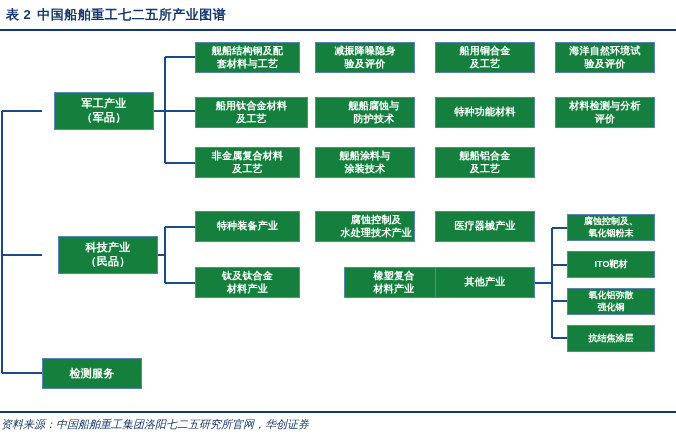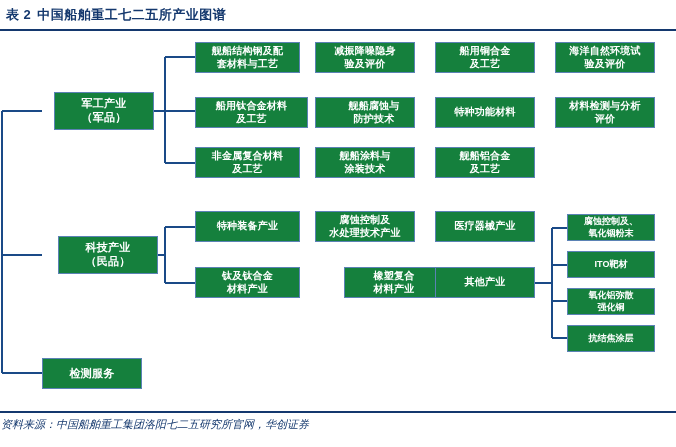--- a/index.html
+++ b/index.html
@@ -176,21 +176,21 @@
       <span>舰船铝合金</span>
       <span>及工艺</span>
     </div>
   </div>
 
   <div class="box" style="left:195px;top:211px;width:105px;height:31px;">
     <div>
       <span>特种装备产业</span>
     </div>
   </div>
-  <div class="box" style="left:315px;top:211px;width:100px;height:31px;">
+  <div class="box" style="left:315px;top:211px;width:100px;height:31px;justify-content:flex-end;">
     <div>
       <span>腐蚀控制及</span>
       <span>水处理技术产业</span>
     </div>
   </div>
   <div class="box" style="left:435px;top:211px;width:100px;height:31px;">
     <div>
       <span>医疗器械产业</span>
     </div>
   </div>

